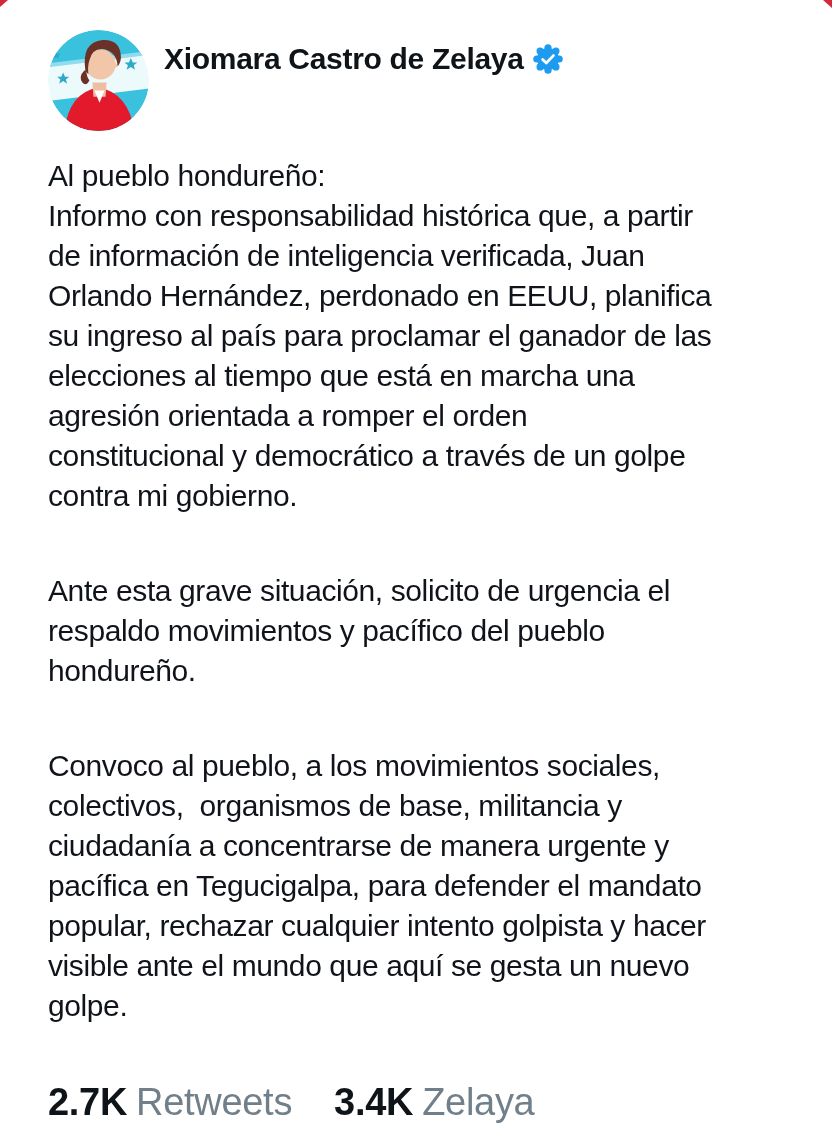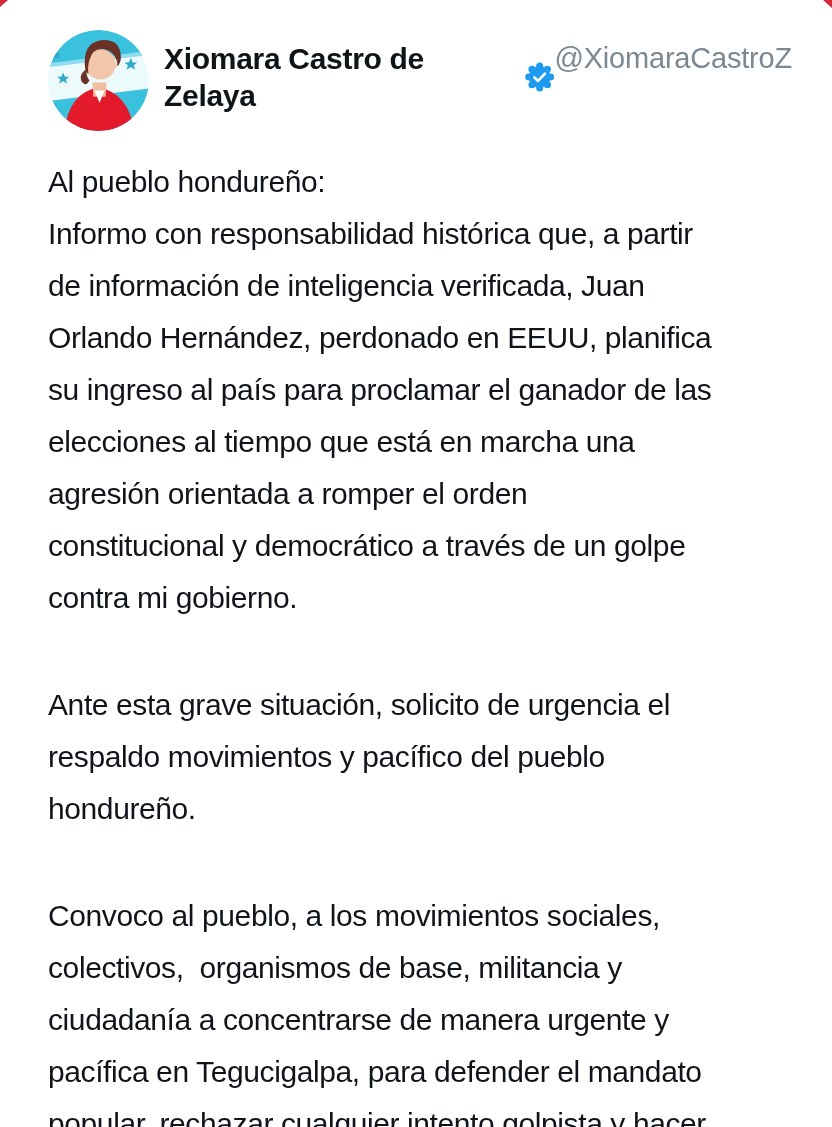--- a/index.html
+++ b/index.html
@@ -44,21 +44,21 @@
     height: 101px;
     border-radius: 50%;
     overflow: hidden;
     cursor: pointer;
   }
   .avatar svg { display: block; width: 101px; height: 101px; }
   .id-block {
     margin-left: 15px;
     padding-top: 10px;
     display: flex;
-    flex-direction: row;
+    flex-direction: column;
   }
   .name-row {
     display: flex;
     align-items: center;
   }
   .display-name {
     font-size: 30px;
     font-weight: bold;
     color: #0f1419;
     letter-spacing: -0.3px;
@@ -79,21 +79,21 @@
     cursor: pointer;
   }
 
   
   .body-text {
     margin-top: 25px;
   }
   .body-text p {
     white-space: pre-wrap;
     font-size: 30px;
-    line-height: 52px;
+    line-height: 40px;
     letter-spacing: -0.4px;
     color: #10141a;
     margin-bottom: 55px;
   }
   .body-text p:last-child { margin-bottom: 16px; }
 
   
   .stats {
     margin-top: 55px;
     display: flex;
@@ -166,21 +166,20 @@
               <circle cx="3.8" cy="15" r="3.6"></circle>
               <circle cx="26.2" cy="15" r="3.6"></circle>
               <circle cx="7.1" cy="7.1" r="3.6"></circle>
               <circle cx="22.9" cy="7.1" r="3.6"></circle>
               <circle cx="7.1" cy="22.9" r="3.6"></circle>
               <circle cx="22.9" cy="22.9" r="3.6"></circle>
             </g>
             <path d="M9.6 15.4 L13.3 19 L20.4 11.6" fill="none" stroke="#ffffff" stroke-width="2.8" stroke-linecap="round" stroke-linejoin="round"></path>
           </svg>
         </div>
-        <span class="handle">@XiomaraCastroZ</span>
       </div>
     </div>
 
     <div class="body-text">
       <p>Al pueblo hondureño:
 Informo con responsabilidad histórica que, a partir
 de información de inteligencia verificada, Juan
 Orlando Hernández, perdonado en EEUU, planifica
 su ingreso al país para proclamar el ganador de las
 elecciones al tiempo que está en marcha una

